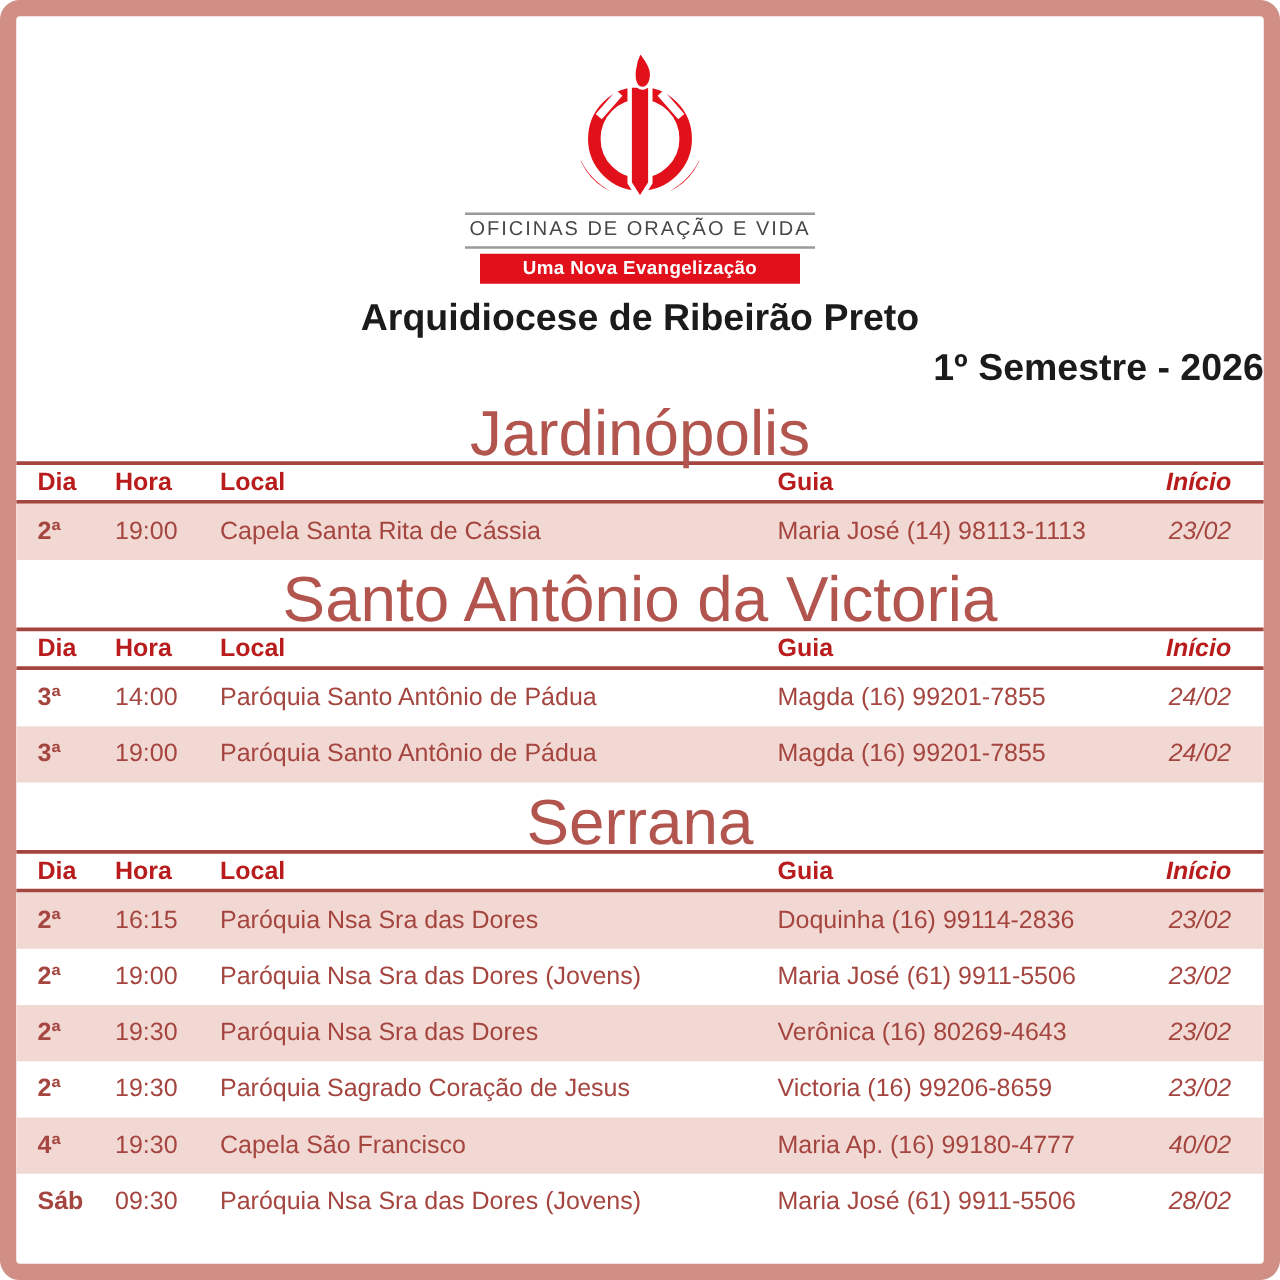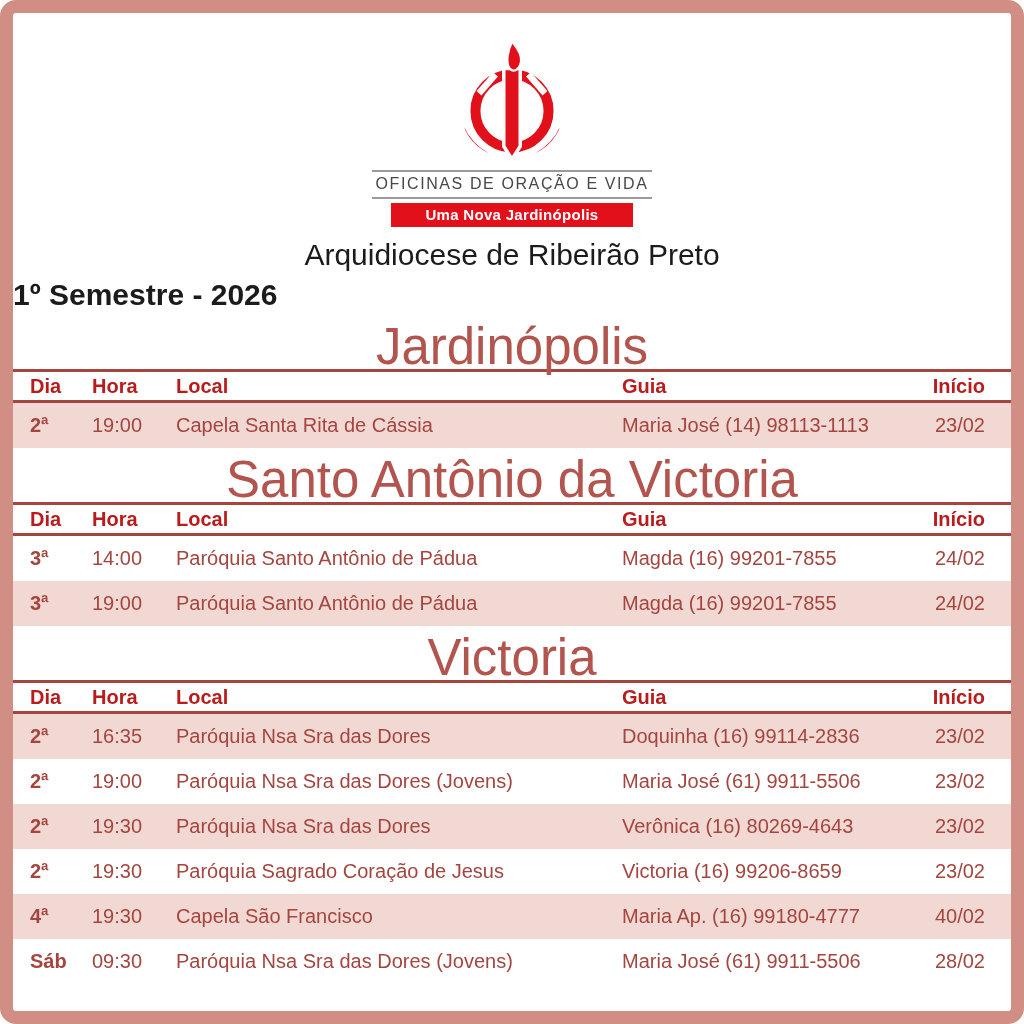--- a/index.html
+++ b/index.html
@@ -35,25 +35,25 @@
     font-size:15px;
     letter-spacing:0.3px;
     padding:3px 34px 4px 34px;
     white-space:nowrap;
   }
   
   .main-title {
     margin-top:10px;
     text-align:center;
     font-size:30px; line-height:36px;
-    font-weight:normal; color:#1b1b1b;
+    font-weight:bold; color:#1b1b1b;
   }
   .sub-title {
     margin-top:4px;
-    text-align:left;
+    text-align:right;
     font-size:30px; line-height:36px;
     font-weight:bold; color:#1b1b1b;
   }
   .city-title {
     text-align:center;
     font-size:51px; line-height:44px;
     font-weight:300;
     color:#b2554e;
   }
   .mt12 { margin-top:12px; }
@@ -65,40 +65,40 @@
     grid-template-columns:62px 84px 446px 290px 1fr;
     padding:0 26px 0 17px;
     align-items:center;
     height:45px;
     font-size:20px;
     color:#a5453f;
   }
   .thead { height:28px; font-weight:bold; color:#b91c1c; }
   .c { overflow:hidden; white-space:nowrap; }
   .c.dia { font-weight:bold; }
-  .c.inicio { text-align:right; }
+  .c.inicio { text-align:right;font-style:italic; }
   .shaded { background:#f2d8d3; }
 </style>
 </head>
 <body>
 
 <div class="page">
 
   <div class="logo-wrap">
     <svg class="emblem" viewBox="0 0 200 212" width="118" height="125" xmlns="http://www.w3.org/2000/svg">
       <circle cx="100" cy="122" r="62" fill="none" stroke="#e2101a" stroke-width="17"></circle>
       <line x1="44" y1="92" x2="72" y2="60" stroke="#ffffff" stroke-width="11"></line>
       <line x1="156" y1="92" x2="128" y2="60" stroke="#ffffff" stroke-width="11"></line>
       <path d="M12,115 Q20,185 98,206 Q40,200 18,155 Q12,135 12,115 Z" fill="#e2101a" stroke="#ffffff" stroke-width="5"></path>
       <path d="M188,115 Q180,185 102,206 Q160,200 182,155 Q188,135 188,115 Z" fill="#e2101a" stroke="#ffffff" stroke-width="5"></path>
       <path d="M86,50 L114,50 L114,182 L100,204 L86,182 Z" fill="#e2101a" stroke="#ffffff" stroke-width="6"></path>
       <path d="M100,4 C111,18 119,30 114,44 C111,53 102,57 96,50 C89,41 92,20 100,4 Z" fill="#e2101a" stroke="#ffffff" stroke-width="4"></path>
     </svg>
     <div class="wordmark">OFICINAS DE ORAÇÃO E VIDA</div>
-    <div class="tagline-bar">Uma Nova Jardinópolis</div>
+    <div class="tagline-bar">Uma Nova Evangelização</div>
   </div>
 
   <div class="main-title">Arquidiocese de Ribeirão Preto</div>
   <div class="sub-title">1º Semestre - 2026</div>
 
   <div>
     <div class="city-title mt12">Jardinópolis</div>
     <div class="rule"></div>
     <div class="trow thead">
       <span class="c dia">Dia</span>
@@ -138,33 +138,33 @@
     <div class="trow shaded">
       <span class="c dia">3ª</span>
       <span class="c hora">19:00</span>
       <span class="c local">Paróquia Santo Antônio de Pádua</span>
       <span class="c guia">Magda (16) 99201-7855</span>
       <span class="c inicio">24/02</span>
     </div>
   </div>
 
   <div>
-    <div class="city-title mt10">Victoria</div>
+    <div class="city-title mt10">Serrana</div>
     <div class="rule"></div>
     <div class="trow thead">
       <span class="c dia">Dia</span>
       <span class="c hora">Hora</span>
       <span class="c local">Local</span>
       <span class="c guia">Guia</span>
       <span class="c inicio">Início</span>
     </div>
     <div class="rule"></div>
     <div class="trow shaded">
       <span class="c dia">2ª</span>
-      <span class="c hora">16:35</span>
+      <span class="c hora">16:15</span>
       <span class="c local">Paróquia Nsa Sra das Dores</span>
       <span class="c guia">Doquinha (16) 99114-2836</span>
       <span class="c inicio">23/02</span>
     </div>
     <div class="trow">
       <span class="c dia">2ª</span>
       <span class="c hora">19:00</span>
       <span class="c local">Paróquia Nsa Sra das Dores (Jovens)</span>
       <span class="c guia">Maria José (61) 9911-5506</span>
       <span class="c inicio">23/02</span>

